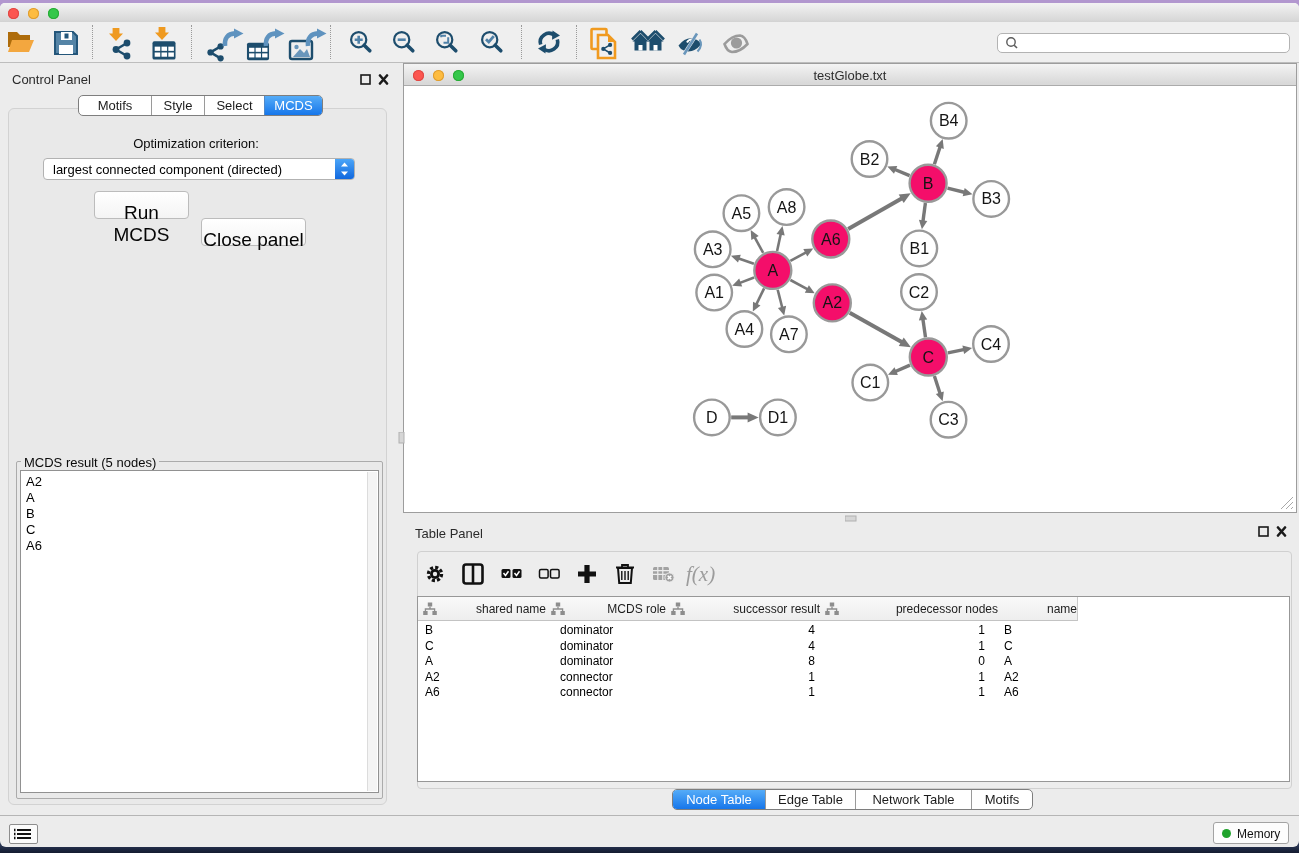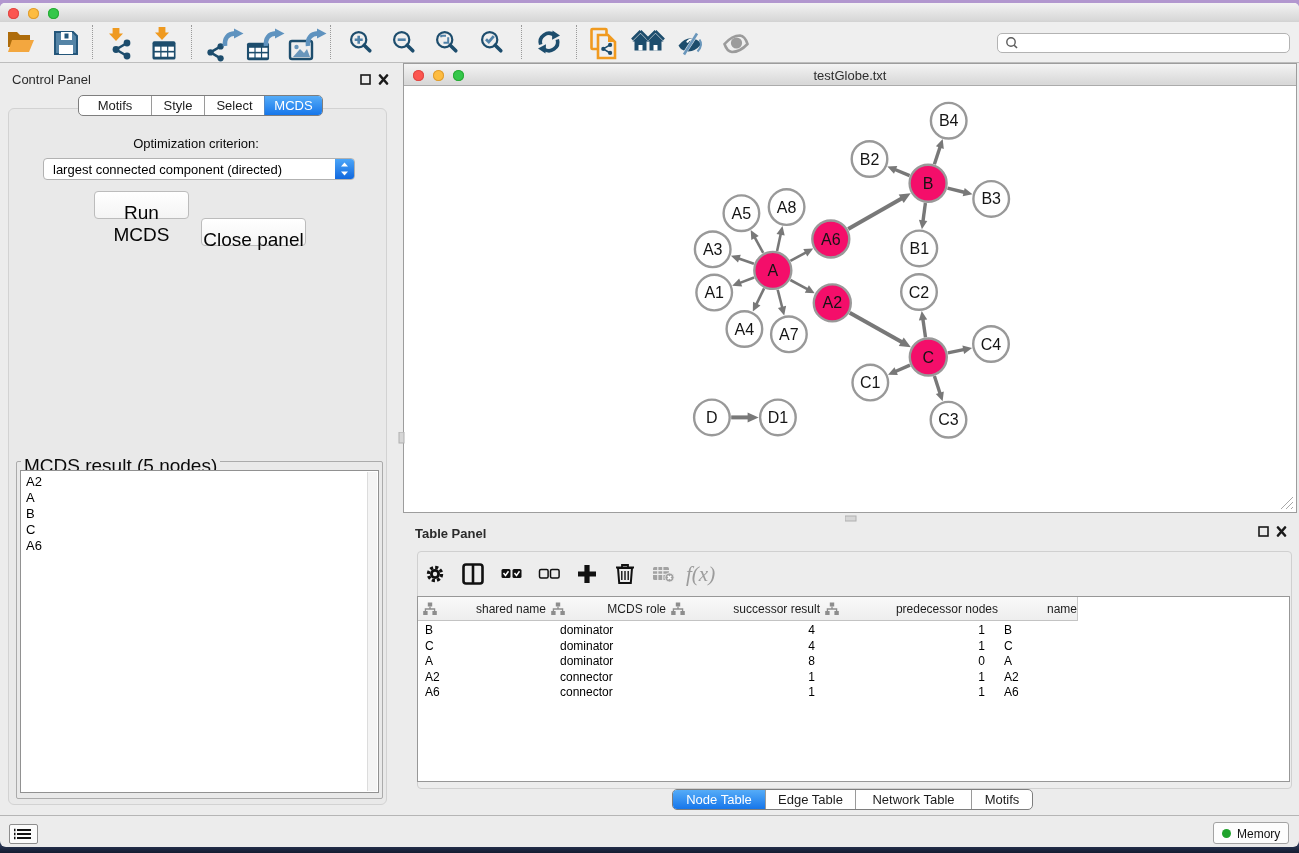--- a/index.html
+++ b/index.html
@@ -28,38 +28,38 @@
 #cp-tabs{left:78px;top:95px;z-index:5;}
 #opt-label{position:absolute;left:0;top:136px;width:392px;text-align:center;font-size:13px;color:#0a0a0a;}
 #dropdown{position:absolute;left:43px;top:158px;width:310px;height:20px;background:#fff;
  border:1px solid #b2b2b2;border-radius:4px;}
 #dropdown .txt{position:absolute;left:9px;top:3px;font-size:13px;color:#000;}
 #dropdown .btn{position:absolute;right:0px;top:0px;width:19px;height:20px;border-radius:0 3px 3px 0;
  background:linear-gradient(180deg,#4ba5f8,#1168de);}
 .pbtn{position:absolute;height:16px;background:linear-gradient(180deg,#ffffff,#f4f4f4);
  border:1px solid #bcbcbc;border-radius:4px;font-size:19px;color:#050505;text-align:center;padding-top:10px;box-sizing:content-box;}
 #groupbox{position:absolute;left:16px;top:461px;width:365px;height:336px;border:1px solid #ababab;border-radius:2px;}
-#grouplabel{position:absolute;left:21px;top:455px;background:#e9e9e9;padding:0 3px;font-size:19px;color:#0a0a0a;}
+#grouplabel{position:absolute;left:21px;top:455px;background:#e9e9e9;padding:0 3px;font-size:13px;color:#0a0a0a;}
 #mlist{position:absolute;left:20px;top:470px;width:357px;height:321px;background:#fff;border:1px solid #919191;}
 #mlist .sb{position:absolute;right:1px;top:1px;width:9px;height:319px;background:#f4f4f4;border-left:1px solid #dcdcdc;}
 #mlist .it{position:absolute;left:5px;font-size:13px;color:#000;}
 
 #statusbar{position:absolute;left:0;top:815px;width:1299px;height:31px;background:#ececec;border-top:1px solid #b5b5b5;border-radius:0 0 6px 6px;}
 #listbtn{position:absolute;left:9px;top:824px;width:27px;height:18px;background:#fbfbfb;border:1px solid #8d8d8d;border-radius:2px;}
 #membtn{position:absolute;left:1213px;top:822px;width:74px;height:20px;background:#fdfdfd;border:1px solid #a3a3a3;border-radius:3px;}
 #membtn .d{position:absolute;left:8px;top:6px;width:9px;height:9px;border-radius:50%;background:#1fa32c;}
 #membtn .t{position:absolute;left:23px;top:4px;font-size:12px;color:#111;}
 
 #iframe{position:absolute;left:403px;top:63px;width:894px;height:450px;background:#fff;border:1px solid #9d9d9d;box-sizing:border-box;}
 #iframe-tb{position:absolute;left:0;top:0;width:100%;height:21px;
  background:linear-gradient(180deg,#f4f4f4,#d9d9d9 90%);border-bottom:1px solid #ababab;}
 #iframe-tb .t{position:absolute;left:0;right:0;top:4px;text-align:center;font-size:13px;color:#2e2e2e;}
 #graph{position:absolute;left:1px;top:22px;}
 
-#tp-head{position:absolute;left:403px;top:521px;width:896px;height:26px;font-weight:bold;}
+#tp-head{position:absolute;left:403px;top:521px;width:896px;height:26px;}
 #tp-head .t{position:absolute;left:12px;top:5px;font-size:13px;color:#2b2b2b;}
 #tp-panel{position:absolute;left:417px;top:551px;width:873px;height:236px;background:#ededed;
  border:1px solid #d0d0d0;border-radius:4px;}
 #ttable{position:absolute;left:417px;top:596px;width:873px;height:186px;background:#fff;border:1px solid #979797;box-sizing:border-box;}
 .th{position:absolute;top:0;height:23px;background:linear-gradient(180deg,#f9f9f9,#eeeeee);
  border-right:1px solid #c9c9c9;border-bottom:1px solid #c3c3c3;}
 .th .tx{position:absolute;left:0;right:0;top:5px;text-align:right;font-size:12px;color:#1d1d1d;}
 .cell{position:absolute;font-size:12px;color:#000;}
 #btabs{left:672px;top:789px;z-index:4;}
 </style></head>

